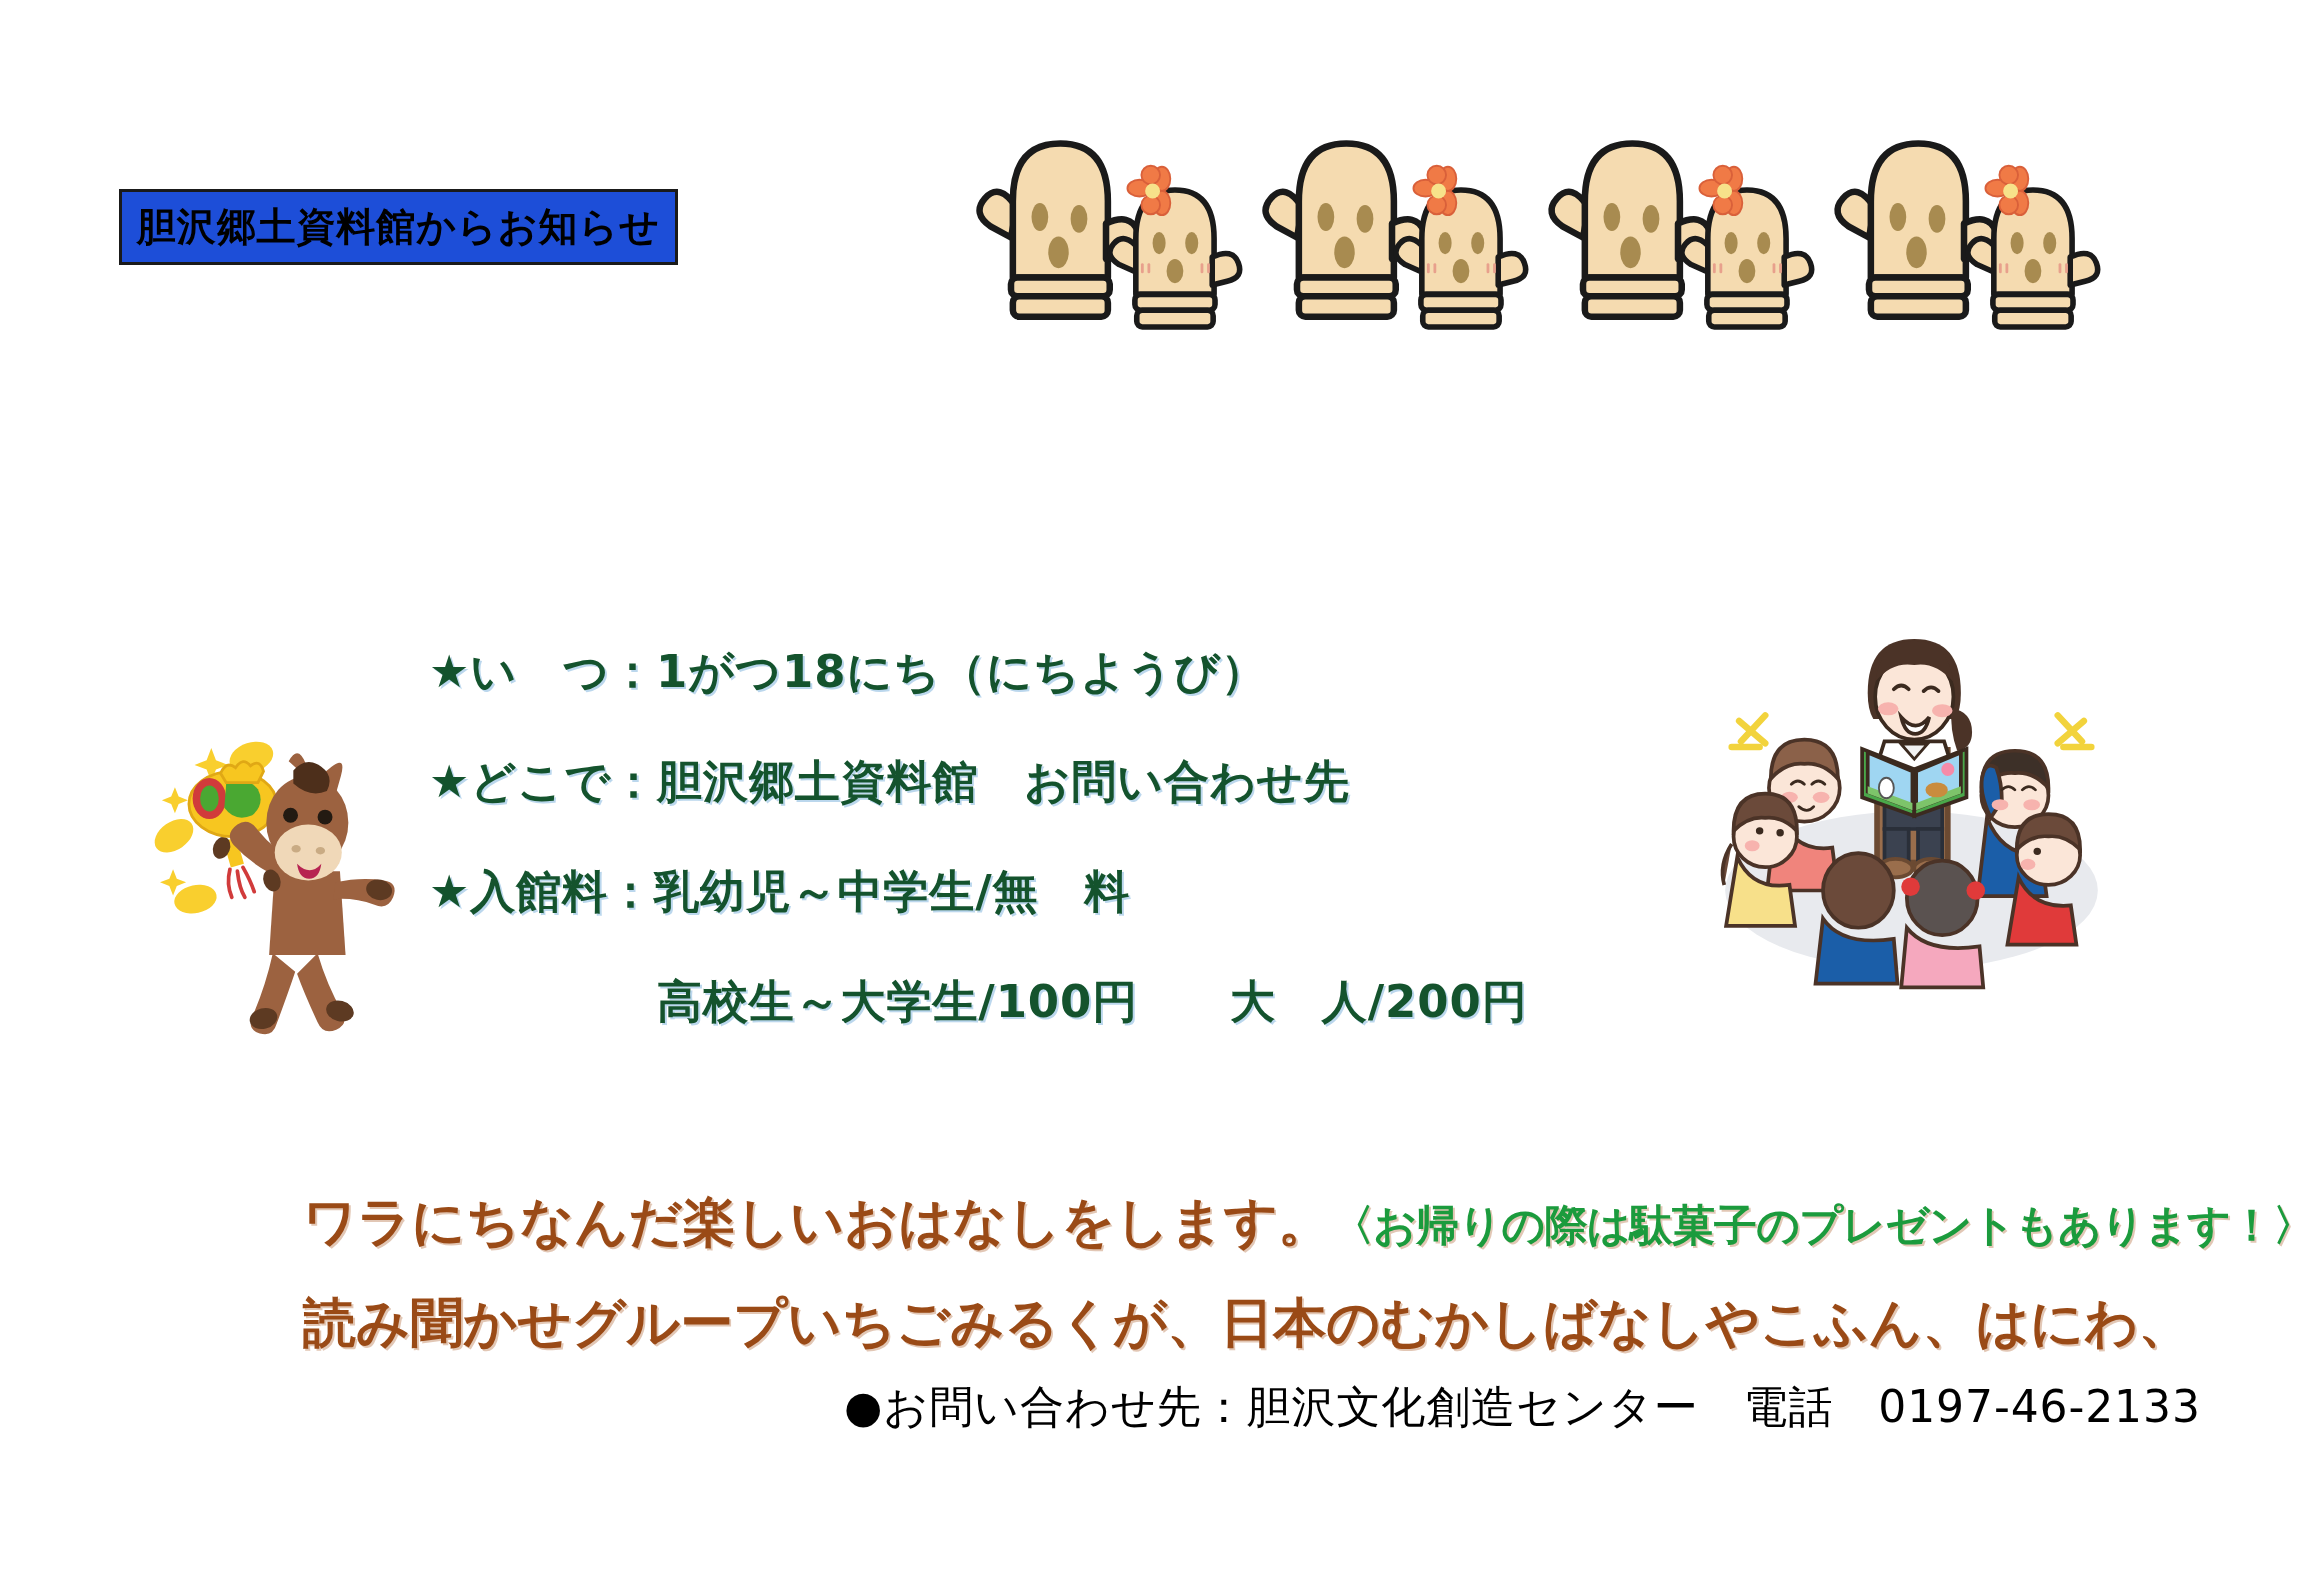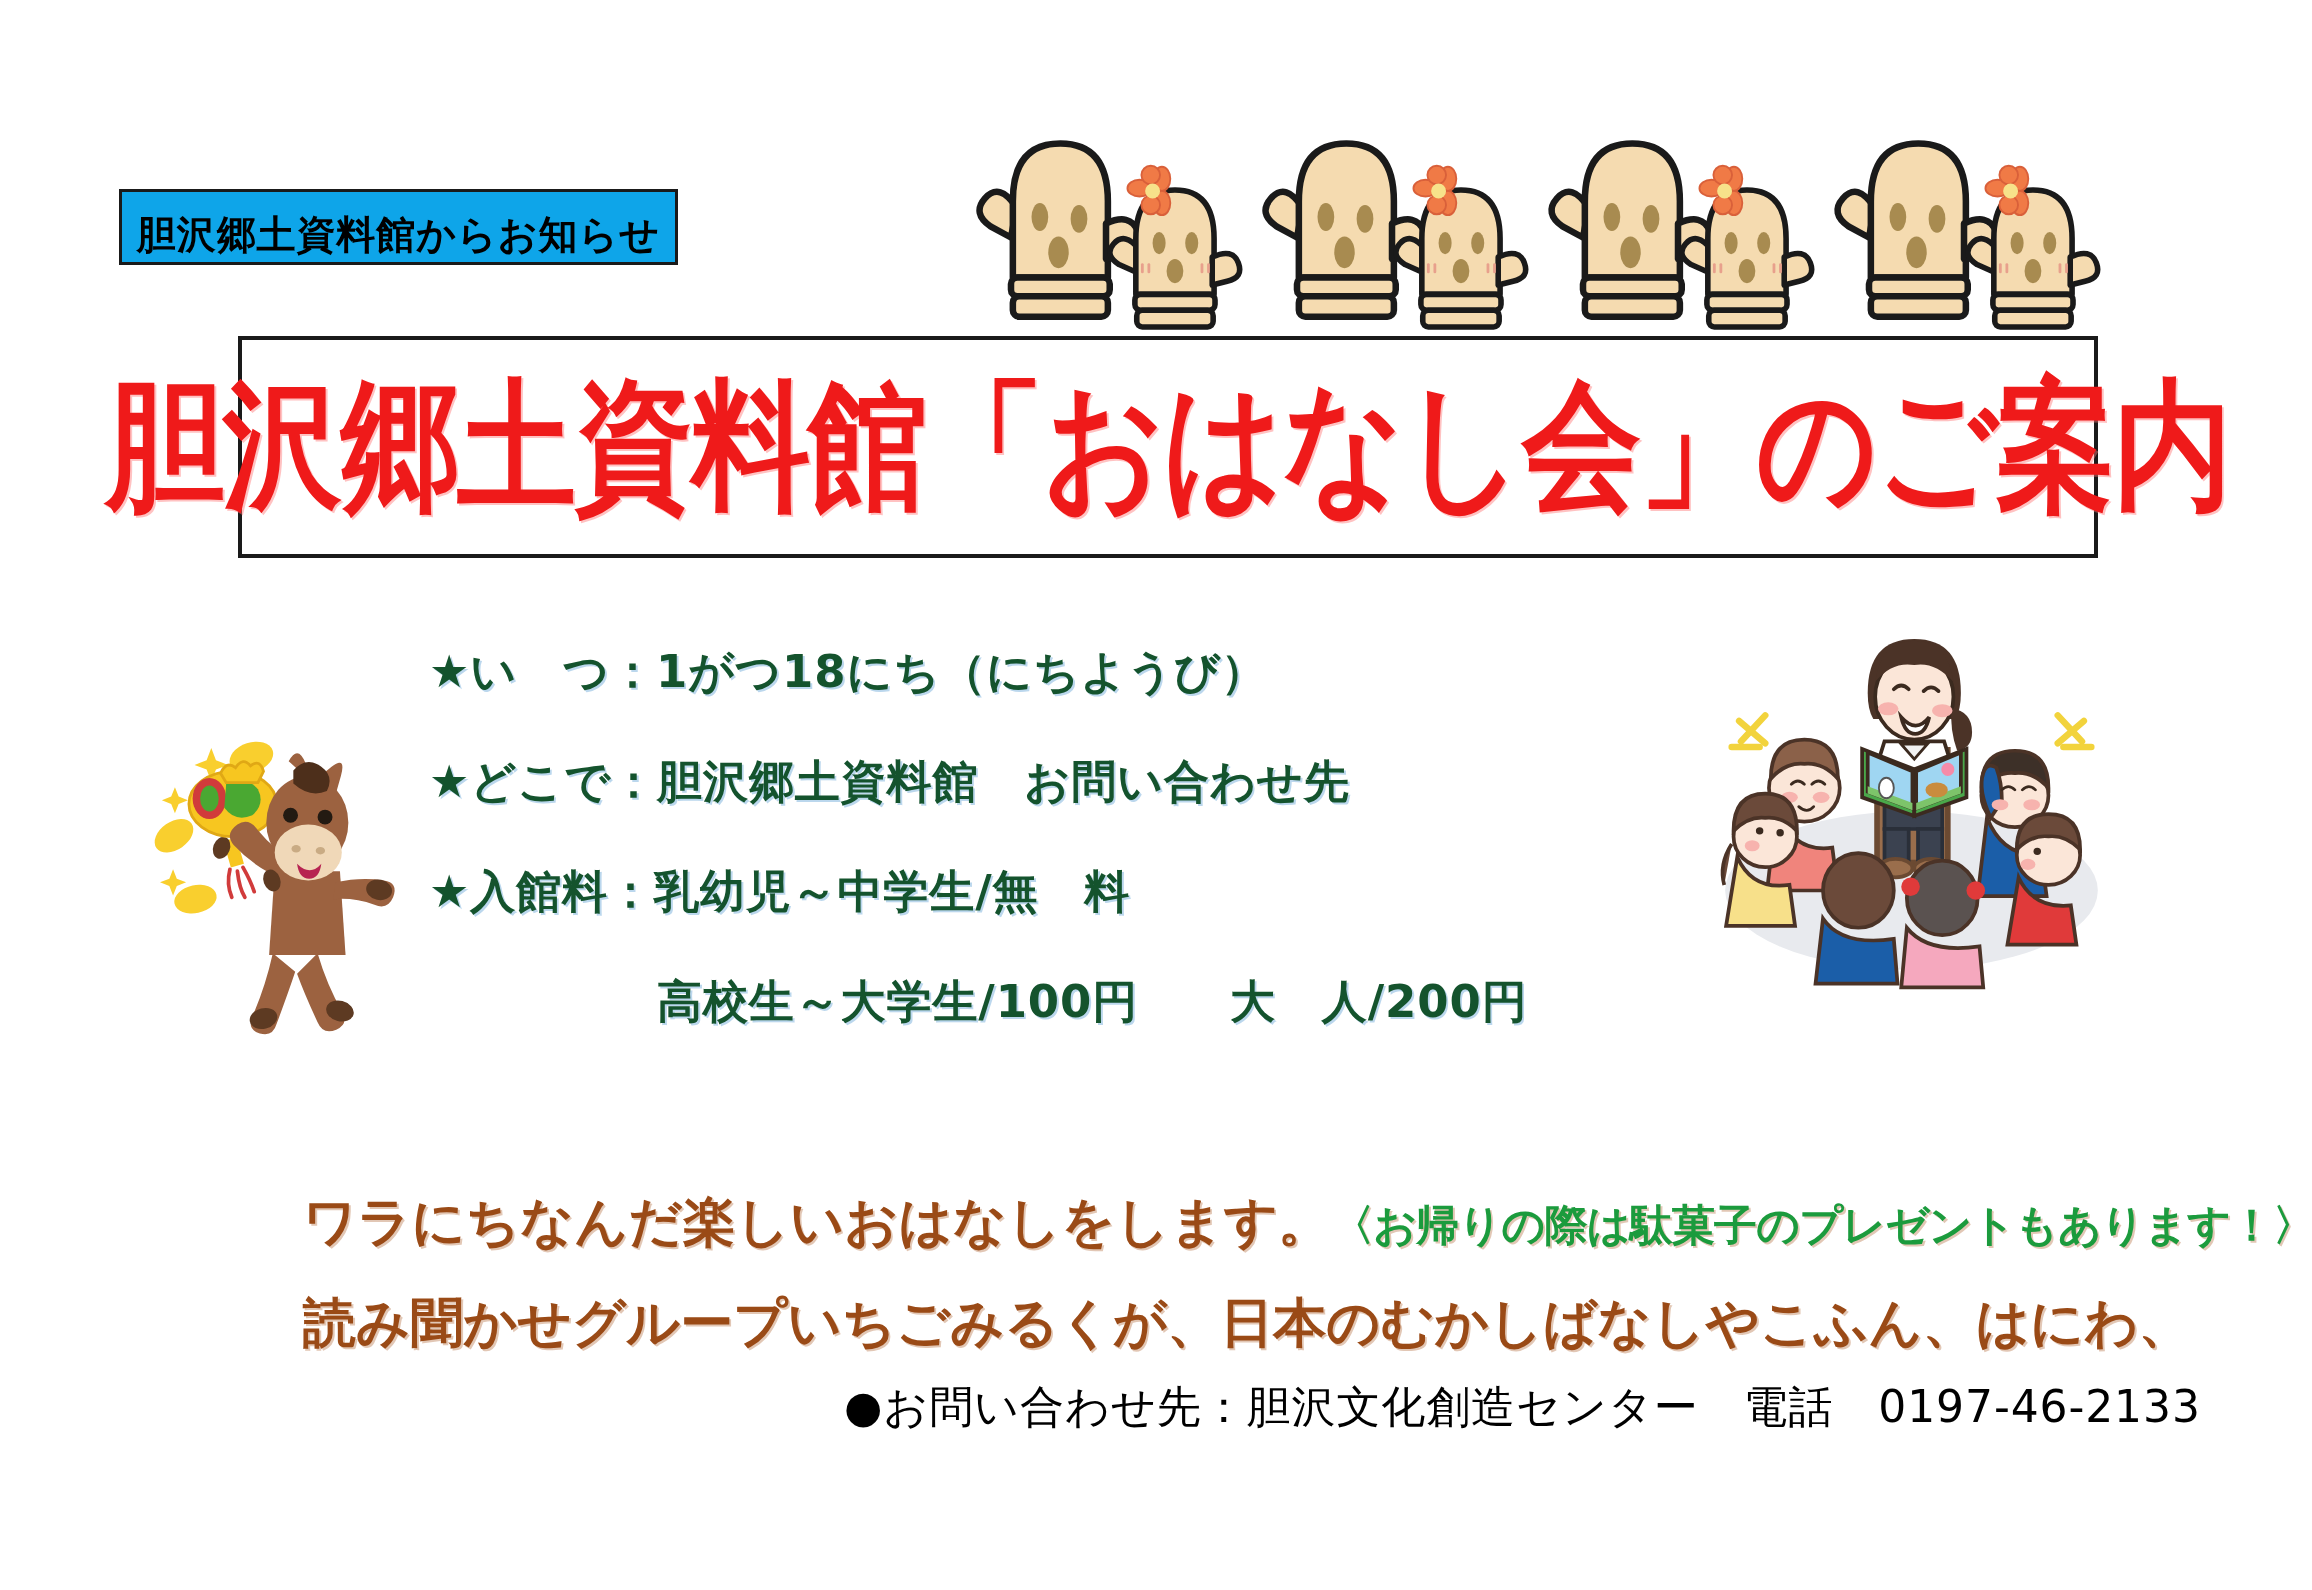--- a/index.html
+++ b/index.html
@@ -24,23 +24,23 @@
   
   .notice-box {
     position: absolute;
     left: 119px;
     top: 189px;
     width: 559px;
     height: 76px;
     border: 3.7px solid #1a1a1a;
     box-sizing: border-box;
     display: flex;
-    align-items: flex-end;
+    align-items: center;
     justify-content: center;
-    background: #0ea5e9;
+    background: #1d4ed8;
   }
   .notice-text {
     font-size: 39px;
     font-weight: 700;
     color: #000000;
     letter-spacing: 0.9px;
     white-space: nowrap;
   }
 
   
@@ -321,23 +321,20 @@
           <line x1="185" y1="156" x2="185" y2="164"></line>
             <line x1="192" y1="156" x2="192" y2="164"></line>
           <line x1="249" y1="156" x2="249" y2="164"></line>
             <line x1="256" y1="156" x2="256" y2="164"></line>
         </g>
       </svg>
     </div>
 
   </div>
 
-  <div class="title-box">
-    <span class="title-text">胆沢郷土資料館「おはなし会」のご案内</span>
-  </div>
 
   <div class="horse-art">
     <svg width="308" height="317" viewBox="0 0 330 340">
       <g fill="#f9cf2e">
         <ellipse cx="115" cy="38" rx="24" ry="16" transform="rotate(-18 115 38)"></ellipse>
         <ellipse cx="32" cy="122" rx="23" ry="15" transform="rotate(-35 32 122)"></ellipse>
         <ellipse cx="55" cy="190" rx="23" ry="15" transform="rotate(-12 55 190)"></ellipse>
         <path d="M72 28 l5 13 l13 5 l-13 5 l-5 13 l-5 -13 l-13 -5 l13 -5 z"></path>
         <path d="M33 70 l4 10 l10 4 l-10 4 l-4 10 l-4 -10 l-10 -4 l10 -4 z"></path>
         <path d="M31 158 l4 10 l10 4 l-10 4 l-4 10 l-4 -10 l-10 -4 l10 -4 z"></path>

